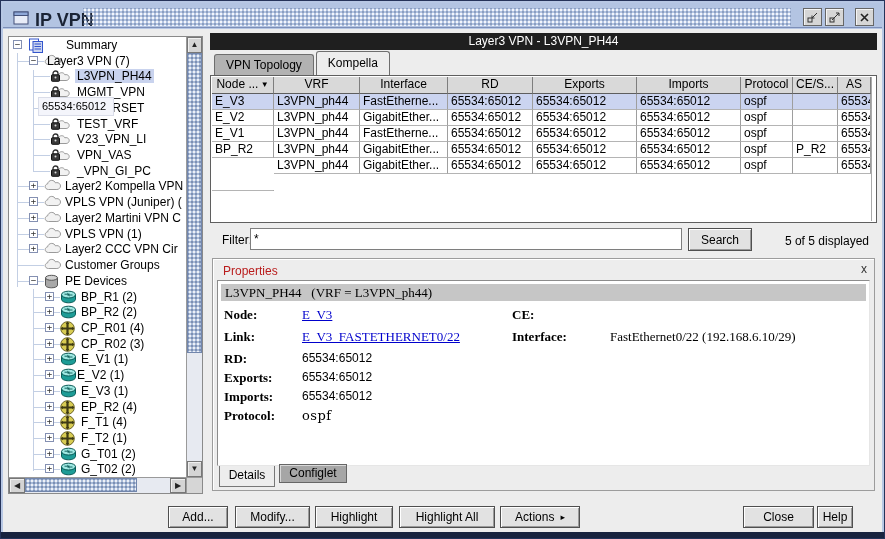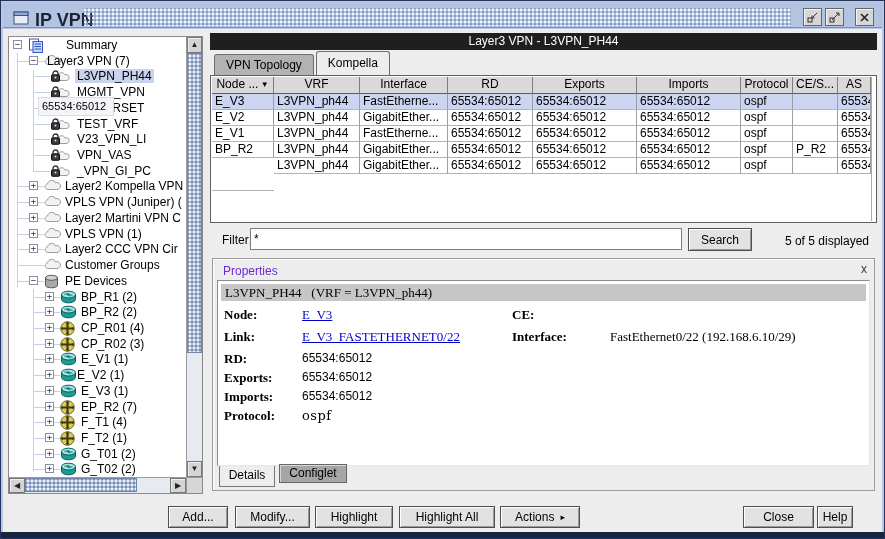--- a/index.html
+++ b/index.html
@@ -69,21 +69,21 @@
   .filter-label { left:222px; top:233px; }
   .filter-input { position:absolute; left:250px; top:228px; width:432px; height:22px; border:1px solid #7E7E7E;
     padding-left:3px; font-size:12px; font-family:"Liberation Sans",sans-serif; background:#FFF; }
   .mbtn { background:#E2E2E2; border:1px solid #4F4F4F; box-shadow:inset 1px 1px 0 #FFF, inset -1px -1px 0 #9A9A9A;
     font-size:12px; display:flex; align-items:center; justify-content:center; color:#000; }
   .search-btn { left:688px; top:228px; width:64px; height:23px; }
   .status { left:756px; top:234px; width:113px; text-align:right; }
 
   
   .props { left:212px; top:258px; width:663px; height:233px; border:1px solid #9C9C9C; box-shadow:inset 1px 1px 0 #FFF; }
-  .props-title { left:10px; top:5px; font-size:12px; color:#6d28d9; }
+  .props-title { left:10px; top:5px; font-size:12px; color:#b91c1c; }
   .props-close { left:644px; top:3px; width:14px; height:14px; font-size:12px; line-height:14px; text-align:center; color:#333; }
   .props-content { left:4px; top:21px; width:653px; height:186px; background:#FFF;
     border:1px solid #8C8C8C; border-right-color:#E6E6E6; border-bottom-color:#E6E6E6; }
   .props-bar { left:3px; top:3px; width:645px; height:17px; background:#C6C6C6;
     font-family:"Liberation Serif",serif; font-size:13px; line-height:17px; padding-left:4px; white-space:pre; }
   .prow { position:absolute; left:0; width:100%; height:18px; }
   .plabel { position:absolute; left:6px; width:78px; font-family:"Liberation Serif",serif; font-weight:bold; font-size:13px; }
   .pvalue { position:absolute; left:84px; font-size:12px; white-space:nowrap; }
   .pvalue.mono { font-family:"DejaVu Serif",serif; font-size:13px; letter-spacing:.5px; }
   .plink { color:#0000CC; text-decoration:underline; font-family:"Liberation Serif",serif; font-size:13px; }
@@ -352,21 +352,21 @@
         <span class="tlabel" style="left: 70px;">E_V3 (1)</span>
       </div>
       <div class="trow" style="top: 362px;">
         <span class="stub" style="left: 24px; width: 27px;"></span>
         <span class="expander" style="left: 36px;">+</span>
         <span class="ticon" style="left: 51px;"><svg viewBox="0 0 15 15" width="15" height="15">
             <circle cx="7.5" cy="7.5" r="6.8" fill="#D8CC52" stroke="#6B6326"></circle>
             <path d="M7.5 1.5 V13.5 M1.5 7.5 H13.5" stroke="#3F3B14" stroke-width="2.2"></path>
             <path d="M7.5 0.6 l1.8 2.3 h-3.6 Z M7.5 14.4 l1.8 -2.3 h-3.6 Z M0.6 7.5 l2.3 -1.8 v3.6 Z M14.4 7.5 l-2.3 -1.8 v3.6 Z" fill="#3F3B14"></path>
           </svg></span>
-        <span class="tlabel" style="left: 70px;">EP_R2 (7)</span>
+        <span class="tlabel" style="left: 70px;">EP_R2 (4)</span>
       </div>
       <div class="trow" style="top: 377px;">
         <span class="stub" style="left: 24px; width: 27px;"></span>
         <span class="expander" style="left: 36px;">+</span>
         <span class="ticon" style="left: 51px;"><svg viewBox="0 0 15 15" width="15" height="15">
             <circle cx="7.5" cy="7.5" r="6.8" fill="#D8CC52" stroke="#6B6326"></circle>
             <path d="M7.5 1.5 V13.5 M1.5 7.5 H13.5" stroke="#3F3B14" stroke-width="2.2"></path>
             <path d="M7.5 0.6 l1.8 2.3 h-3.6 Z M7.5 14.4 l1.8 -2.3 h-3.6 Z M0.6 7.5 l2.3 -1.8 v3.6 Z M14.4 7.5 l-2.3 -1.8 v3.6 Z" fill="#3F3B14"></path>
           </svg></span>
         <span class="tlabel" style="left: 70px;">F_T1 (4)</span>

